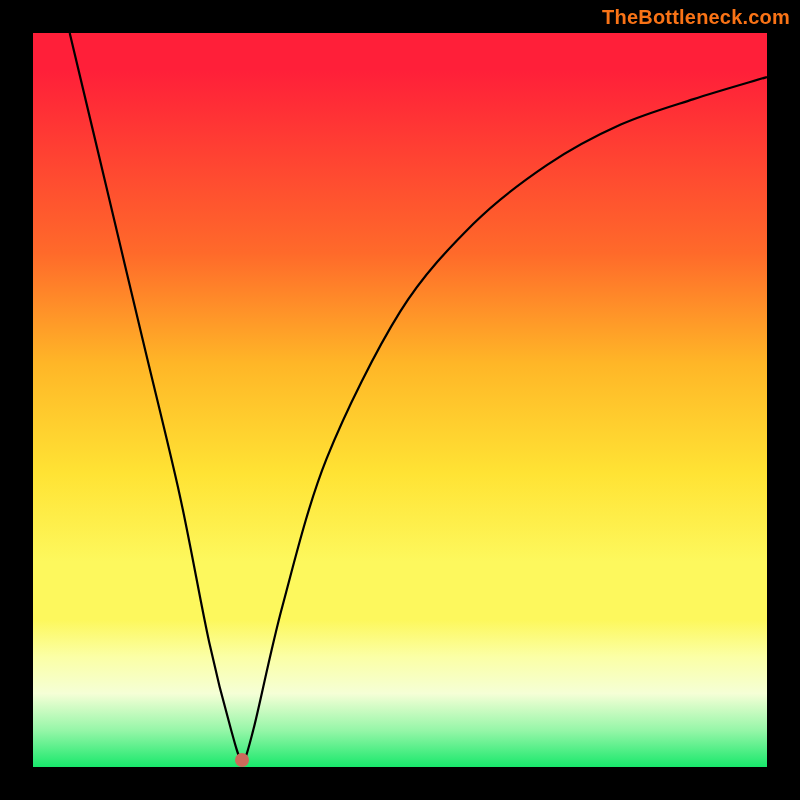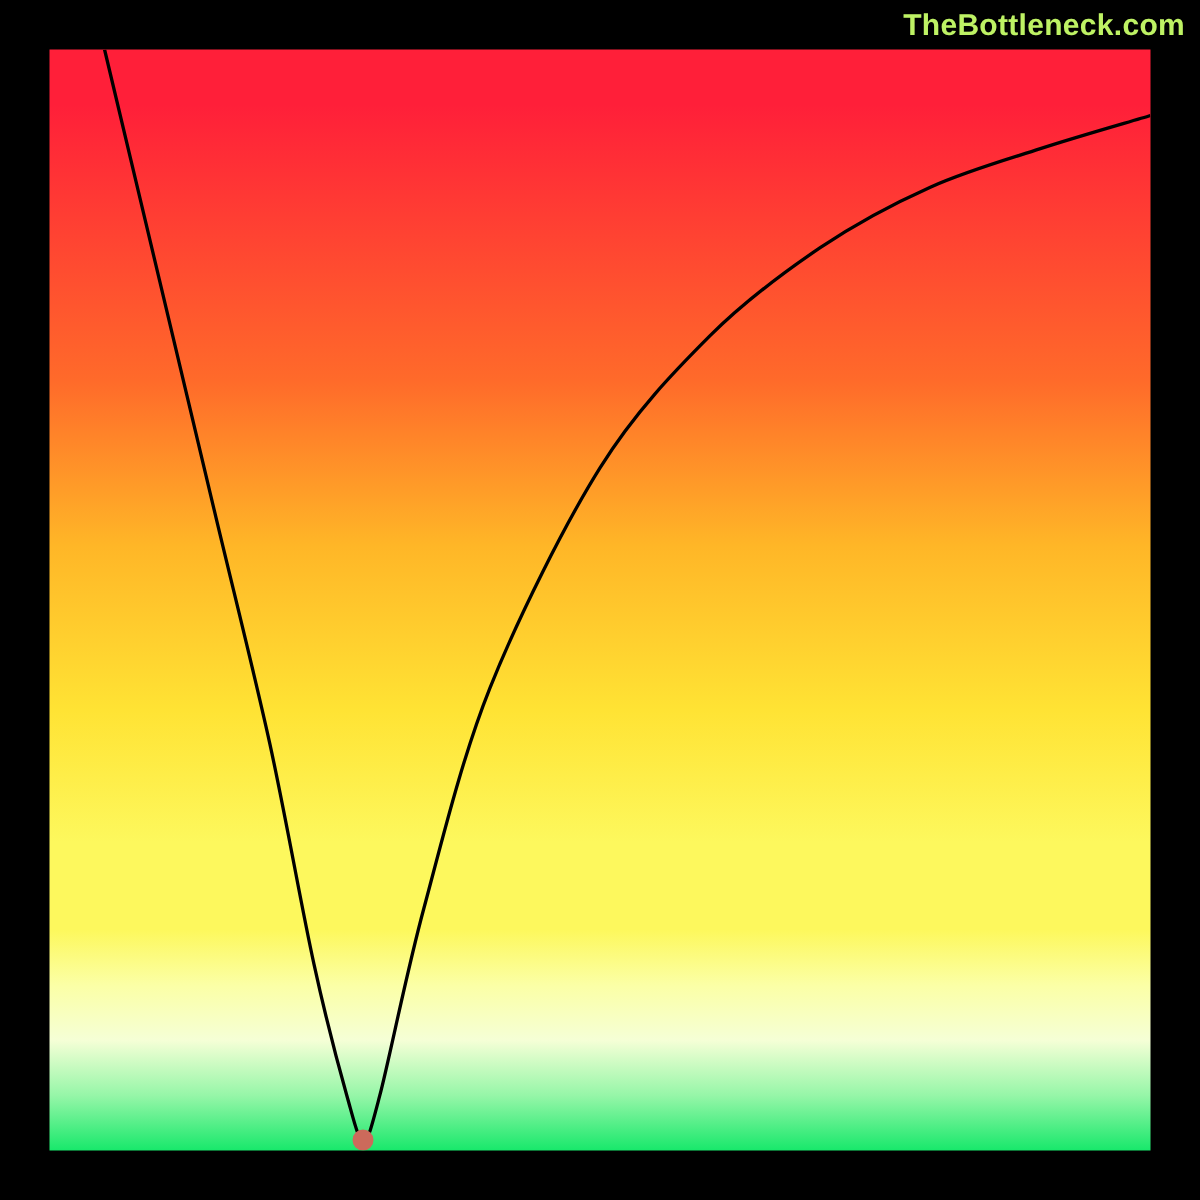--- a/index.html
+++ b/index.html
@@ -38,21 +38,21 @@
     );
     overflow: hidden;
   }
   .watermark {
     position: absolute;
     top: 6px;
     right: 10px;
     font-family: Arial, Helvetica, sans-serif;
     font-size: 20px;
     font-weight: 600;
-    color: #bef264;
+    color: #f97316;
     letter-spacing: 0.2px;
   }
   svg.curve {
     position: absolute;
     left: 0;
     top: 0;
     width: 734px;
     height: 734px;
   }
   .marker {

